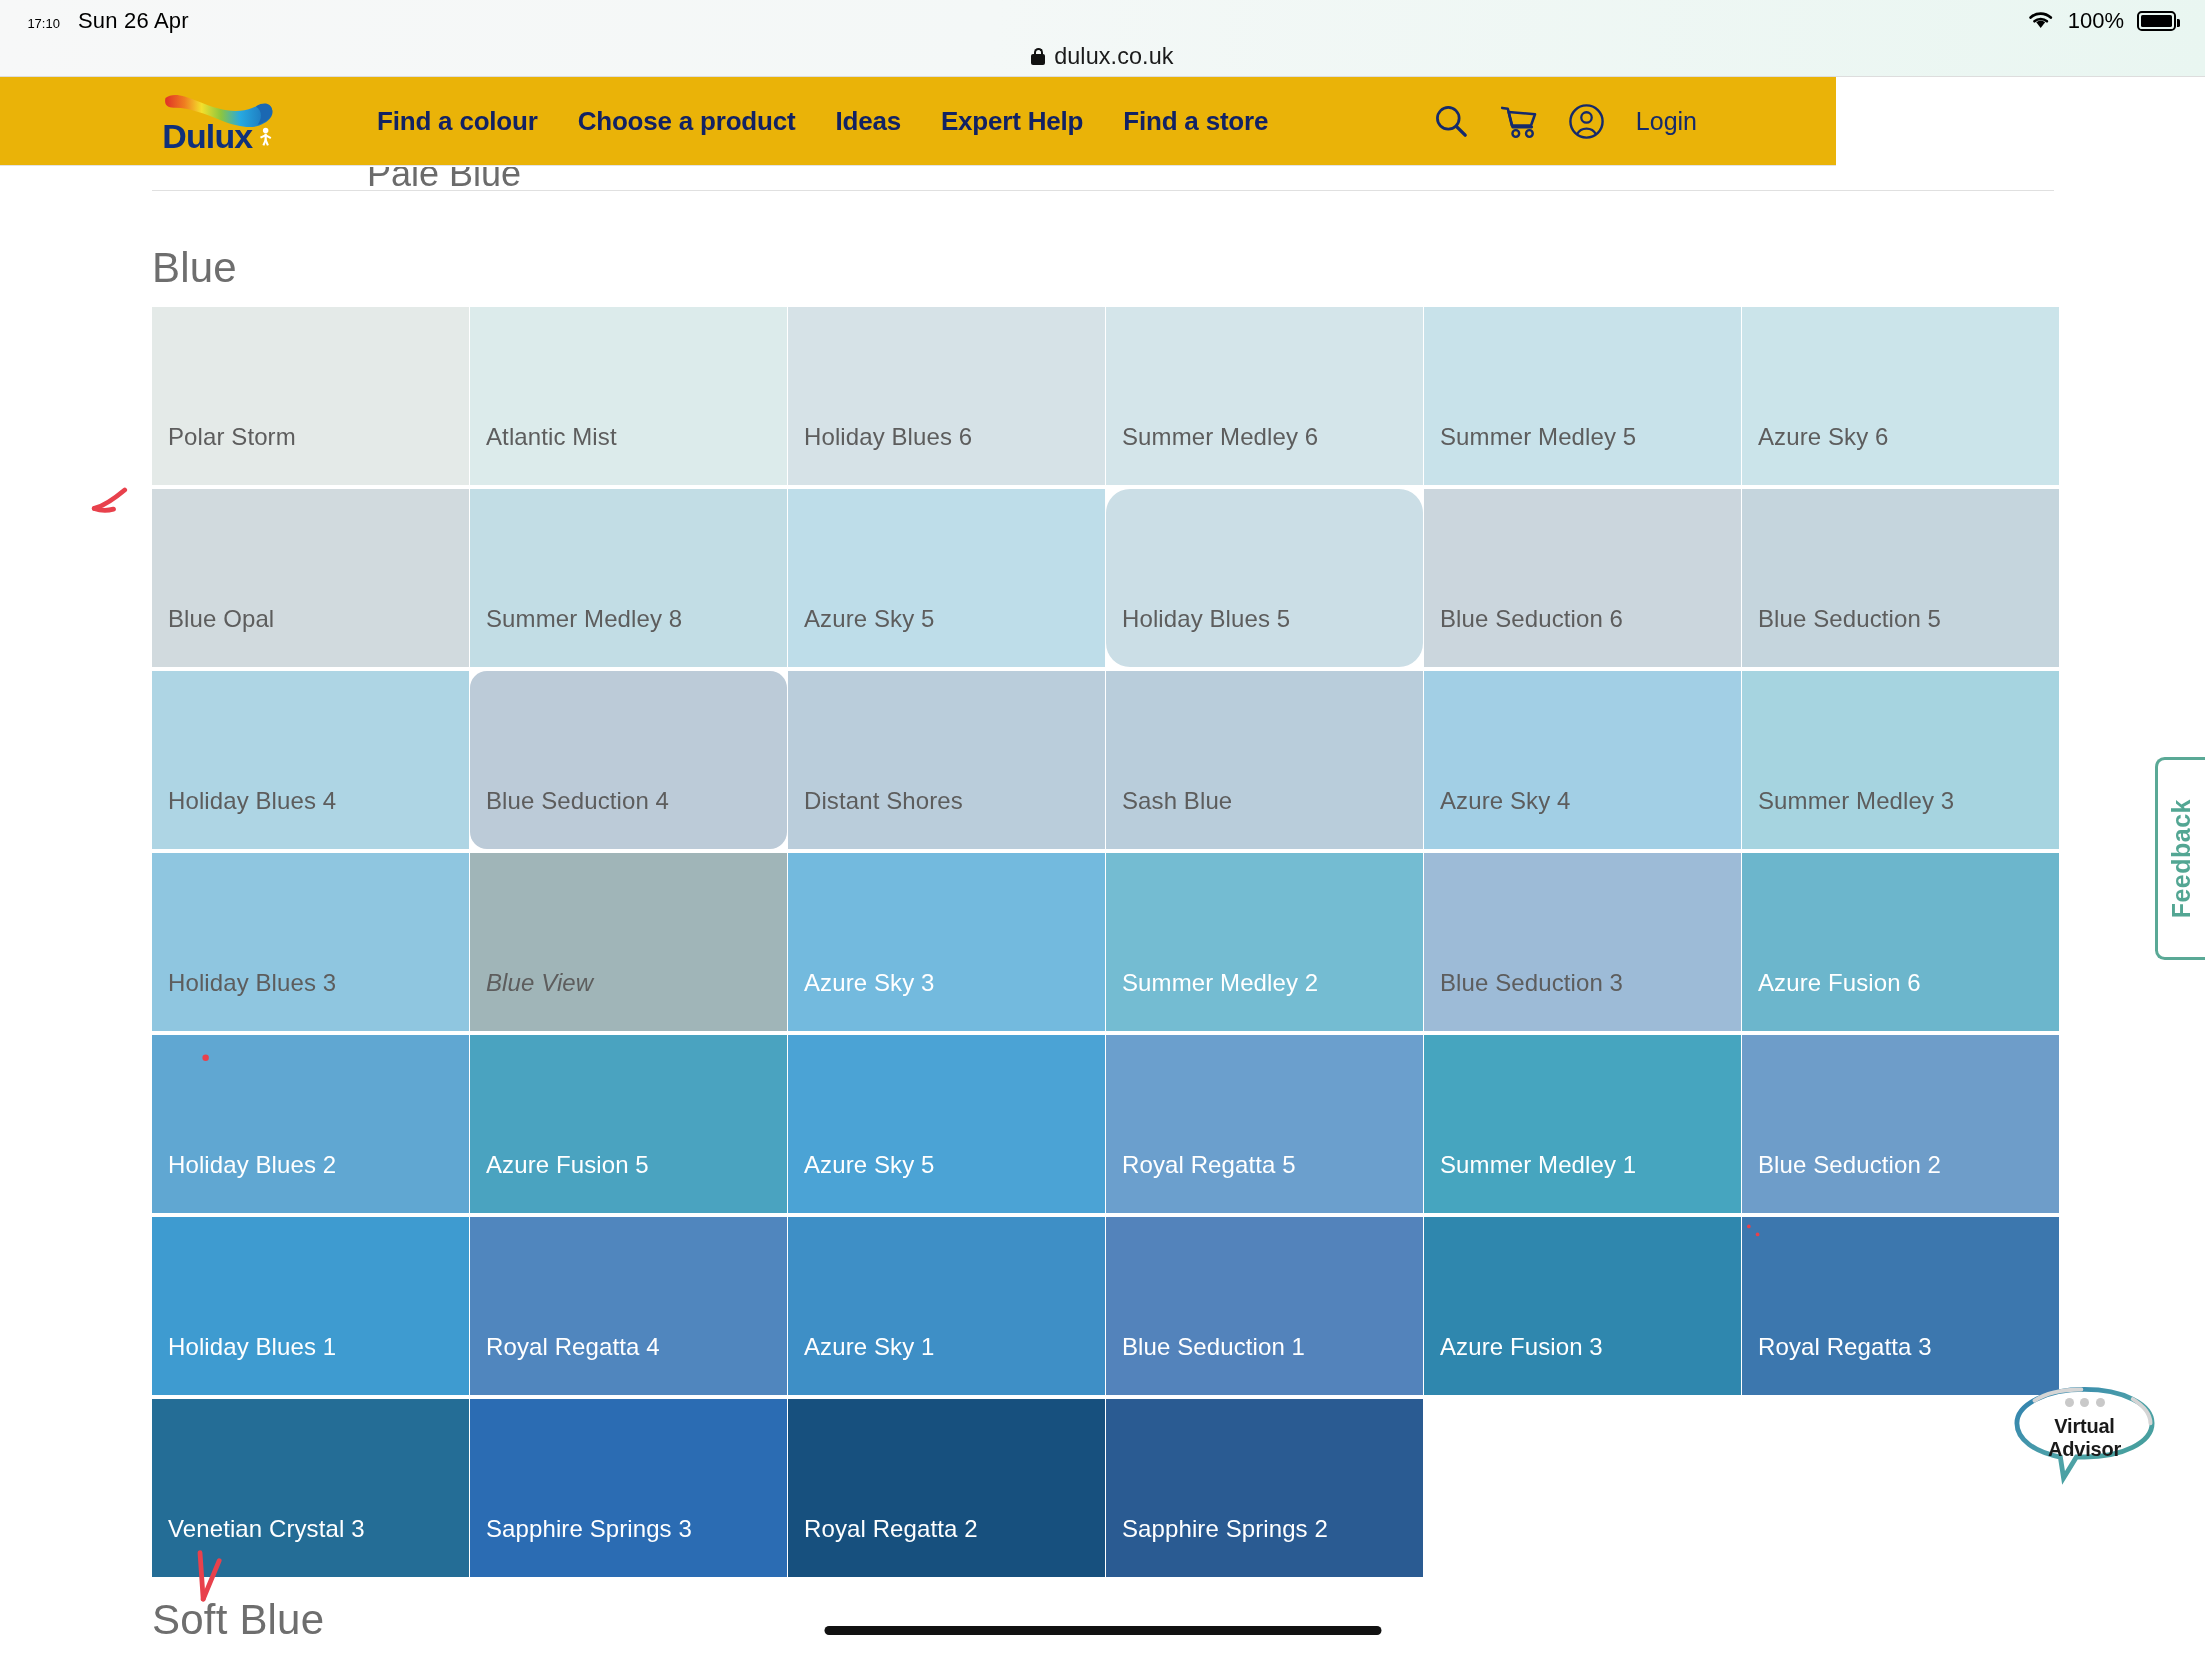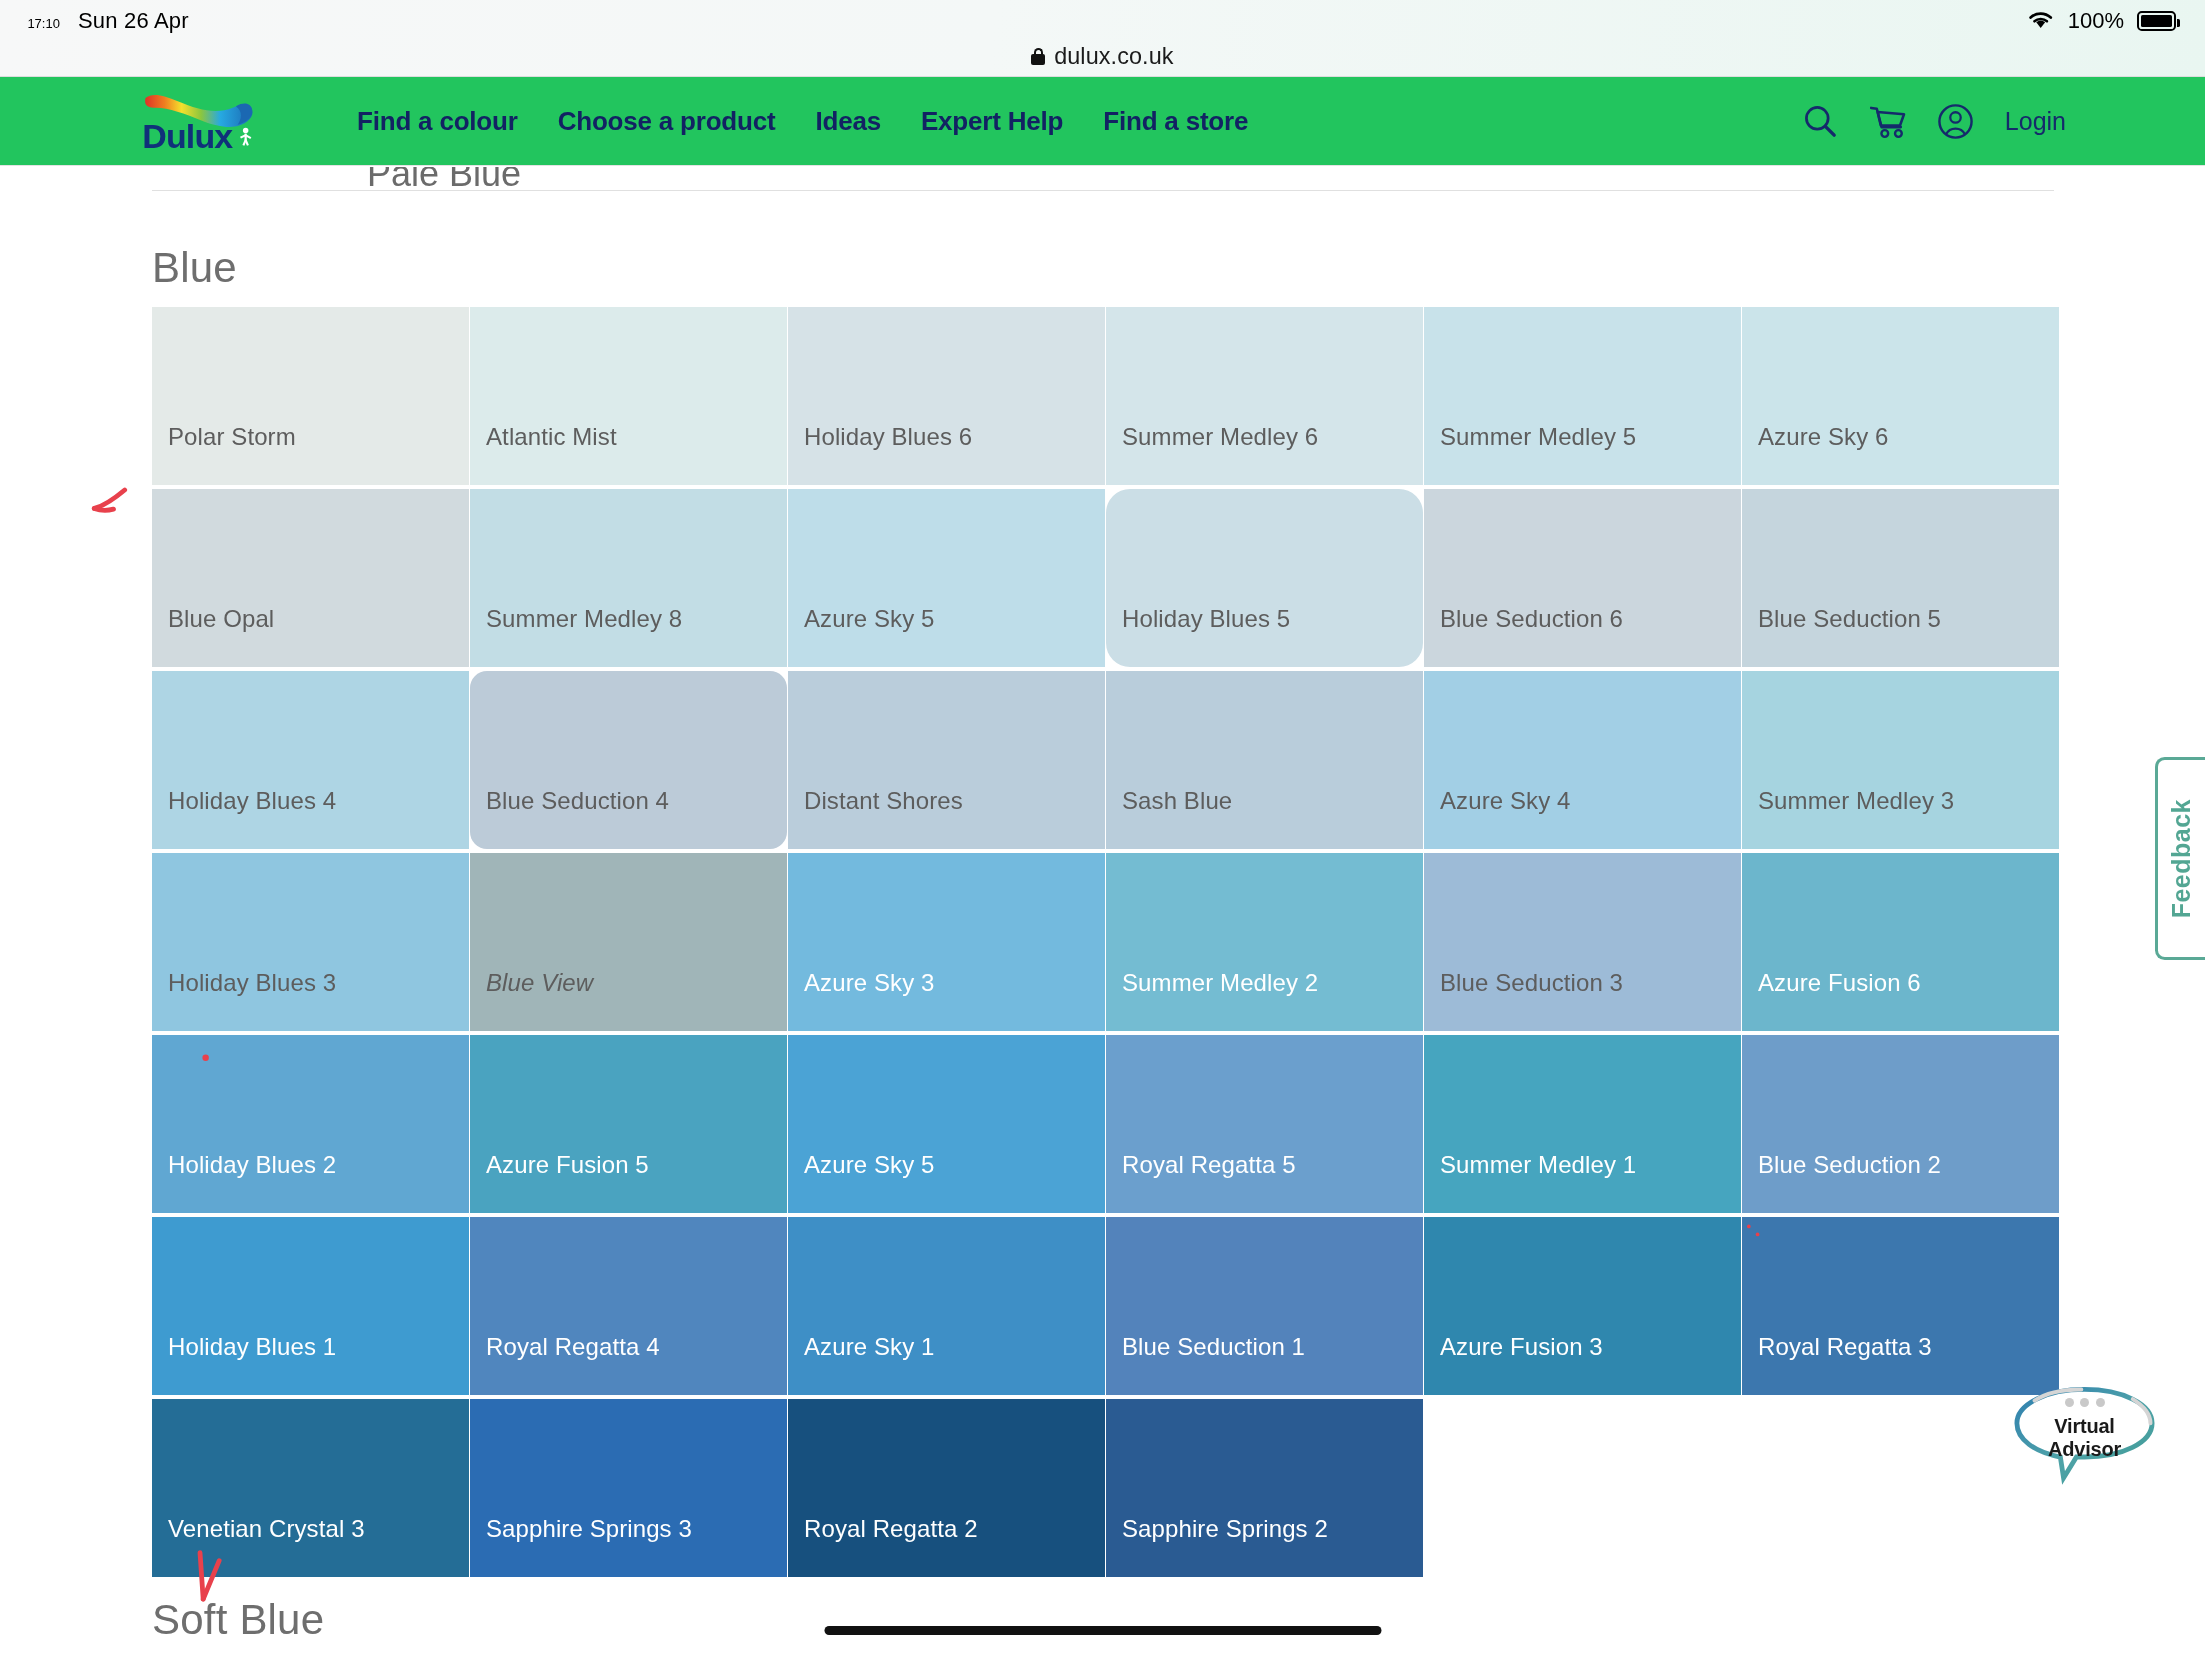--- a/index.html
+++ b/index.html
@@ -50,25 +50,26 @@
   .lock .shackle {
     position:absolute; top:0; left:2.4px; width:9px; height:9px;
     border: 2.1px solid #111; border-bottom: none;
     border-radius: 4.8px 4.8px 0 0;
   }
   .url-text { font-size: 23.4px; color: #1b1b1b; letter-spacing: 0.1px; }
 
   
   .siteheader {
     position: absolute; top: 77px; left: 0;
-    width: 2205px; height: 89px;
-    background: #22c55e;
+    width: 1836px; height: 89px;
+    background: #eab308;
     border-bottom: 0.8px solid #e3e3e3;
     display: flex; align-items: center;
     z-index: 25;
+    padding-left: 20px;
   }
   .logo { margin-left: 139px; width: 139px; height: 63px; position: relative; }
   .nav { display: flex; align-items: center; gap: 40px; margin-left: 79px; }
   .nav-item {
     font-size: 26px; font-weight: 700; color: #122263;
     font-family: "Liberation Sans", sans-serif;
     letter-spacing: -0.2px; white-space: nowrap; cursor: pointer;
   }
   .header-right { margin-left: auto; display: flex; align-items: center; gap: 29px; padding-right: 139px; }
   .ico { color:#152a6b; display:flex; align-items:center; cursor:pointer; }

